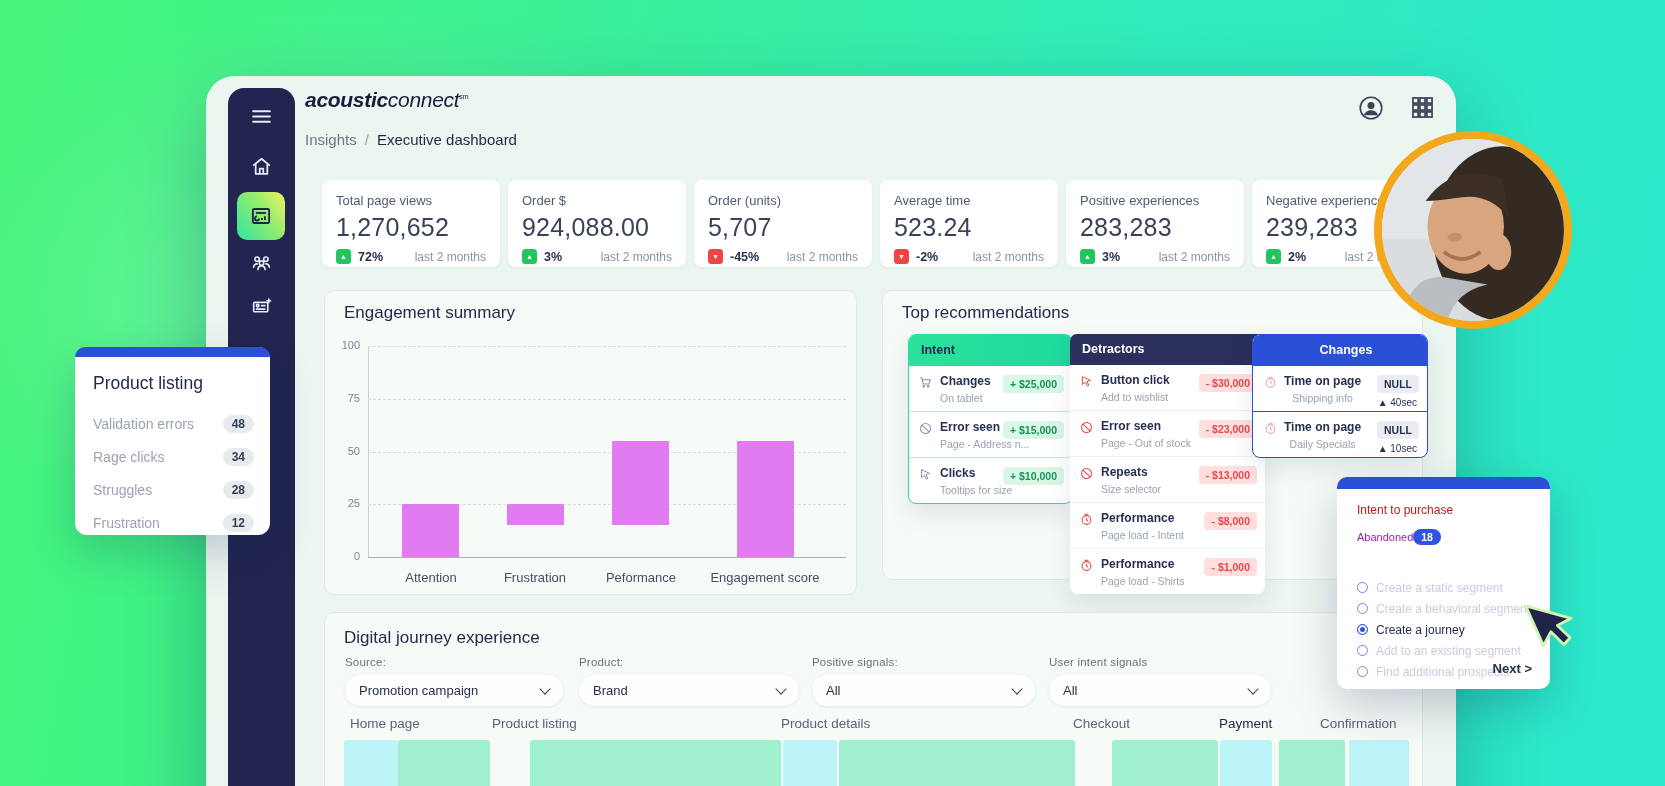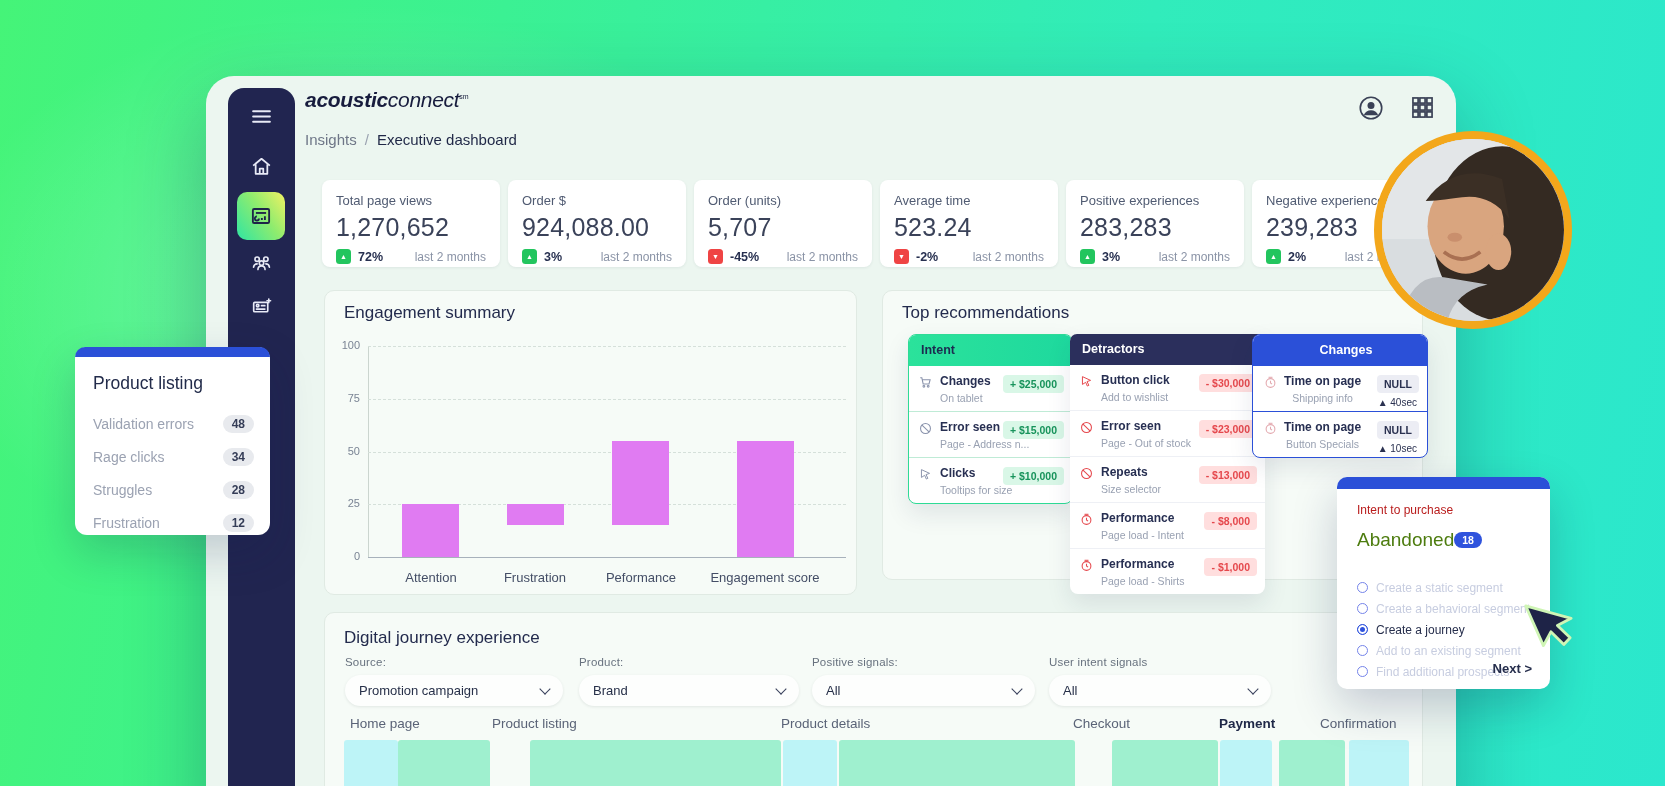--- a/index.html
+++ b/index.html
@@ -78,21 +78,21 @@
   .pl-rows{position:absolute;left:18px;right:16px;top:60px;}
   .pl-row{display:flex;align-items:center;justify-content:space-between;height:33px;}
   .pl-label{font-size:14px;color:#9BA2B2;}
   .pl-pill{background:#E8EAEE;border-radius:10px;padding:2px 9px;font-size:12px;color:#353D57;font-weight:600;}
   
   .popup{position:absolute;left:1337px;top:477px;width:213px;height:212px;background:#fff;border-radius:10px;
     box-shadow:0 18px 45px rgba(20,30,80,.22);z-index:42;}
   .pp-bar{height:12px;border-radius:10px 10px 0 0;background:#2B50D8;}
   .pp-title{font-size:12px;color:#b91c1c;margin:14px 0 0 20px;}
   .pp-status{display:flex;align-items:center;margin:12px 0 0 20px;}
-  .pp-status-label{font-size:19px;color:#4d7c0f;text-align:right;}
+  .pp-status-label{font-size:11px;color:#a21caf;text-align:right;}
   .pp-pill{background:#2F53DD;color:#fff;font-size:10.5px;font-weight:700;border-radius:9px;padding:2px 8px;}
   .pp-opts{position:absolute;left:20px;top:100px;}
   .pp-opt{display:flex;align-items:center;height:21px;}
   .radio{width:11px;height:11px;border:1.5px solid #7584EA;border-radius:50%;margin-right:8px;flex:none;box-sizing:border-box;}
   .radio.sel{border-color:#2F53DD;box-shadow:inset 0 0 0 2px #fff;background:#2F53DD;}
   .opt-label{font-size:12px;color:#C7CDE0;white-space:nowrap;}
   .opt-label.selected{color:#262E4C;}
   .pp-next{position:absolute;right:18px;bottom:13px;font-size:13px;font-weight:600;color:#262E4C;}
   
   .cursor{position:absolute;left:1524px;top:588px;z-index:50;transform:rotate(-24deg);}
@@ -101,21 +101,21 @@
     border:8px solid #F3A71B;box-sizing:border-box;overflow:hidden;z-index:30;background:#d8dcdf;}
   
   .flt-group{position:absolute;top:0;}
   .flt-label{font-size:11.5px;color:#68727F;letter-spacing:.2px;}
   .dropdown{margin-top:7px;height:31px;background:#FDFEFD;border-radius:17px;box-shadow:0 1px 3px rgba(40,60,60,.10);
     display:flex;align-items:center;padding:0 14px;box-sizing:border-box;}
   .dd-value{font-size:13px;color:#273049;}
   .chev{width:7px;height:7px;border-right:1.6px solid #39415C;border-bottom:1.6px solid #39415C;
     transform:rotate(45deg);margin-left:auto;margin-top:-3px;}
   .stage-label{position:absolute;top:0;font-size:13.5px;color:#5A6377;white-space:nowrap;}
-  .stage-label.active{color:#1F2847;font-weight:700;}
+  .stage-label.active{color:#1F2847;font-weight:400;}
   .seg{position:absolute;top:0;height:46px;border-radius:3px 3px 0 0;}
 </style>
 </head>
 <body>
 
 <div class="stage">
   <div class="shine"></div>
 
   <div class="window"></div>
 
@@ -384,21 +384,21 @@
           <span class="rec-delta">▲ 40sec</span>
         </div>
         <div class="rec-row">
           <span class="rec-ico"><svg viewBox="0 0 16 16" width="13" height="13" fill="none" stroke="currentColor" stroke-width="1.3">
               <circle cx="8" cy="8.6" r="5.4"></circle>
               <path d="M8 5.8v2.8l1.9 1.5"></path>
               <path d="M5.6 1.6h4.8"></path>
             </svg></span>
           <div>
             <div class="rec-label">Time on page</div>
-            <div class="rec-sub">Button Specials</div>
+            <div class="rec-sub">Daily Specials</div>
           </div>
           <span class="rec-pill">NULL</span>
           <span class="rec-delta">▲ 10sec</span>
         </div>
       </div>
     </div>
 
   <div class="panel" style="left:324px;top:612px;width:1099px;height:200px;"></div>
   <div class="panel-title" style="left:344px;top:628px;">Digital journey experience</div>
   <div id="journey-filters" style="position:absolute;left:345px;top:656px;width:1080px;height:50px;">

